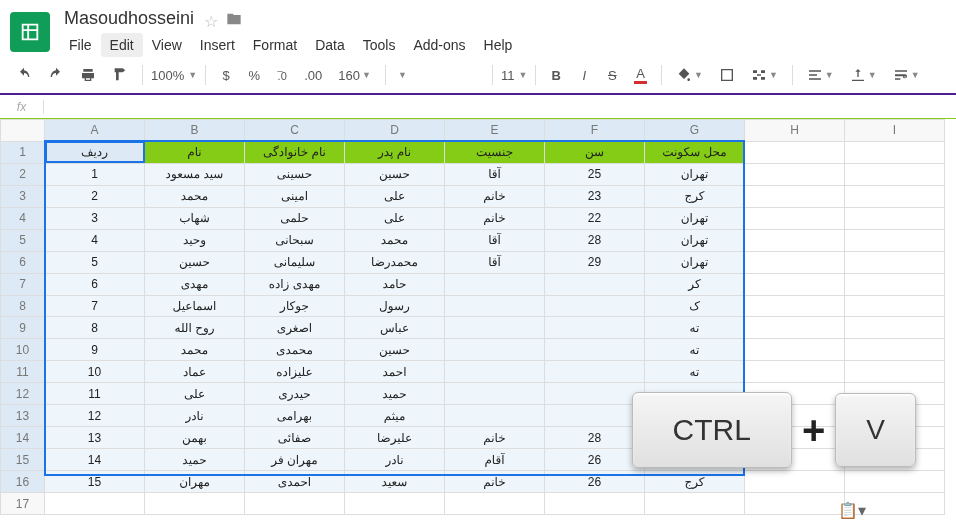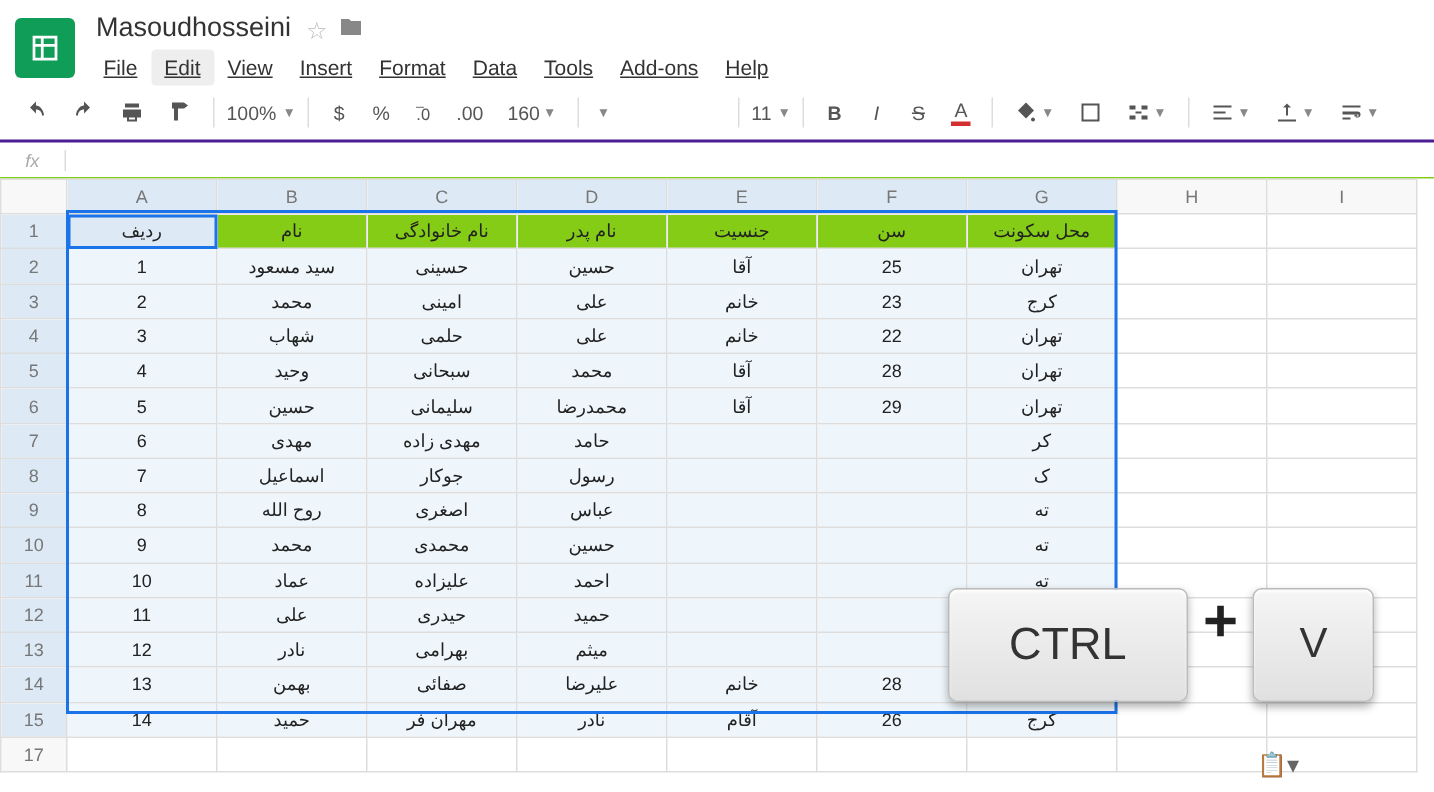--- a/index.html
+++ b/index.html
@@ -20,21 +20,21 @@
     display:flex; align-items:center; justify-content:center;
     color:#fff; font-weight:bold; position:relative;
   }
   .logo svg { fill:#fff; }
   .titlearea { margin-left:10px; flex:1; }
   .titlebar { display:flex; align-items:flex-end; }
   .doc-title { font-size:18px; color:#333; padding:2px 4px; }
   .star { color:#bbb; margin-left:6px; font-size:16px; }
   .folder { color:#888; margin-left:8px; font-size:16px; }
   .menubar { display:flex; gap:0; margin-top:2px; }
-  .menubar .m { padding:4px 9px; color:#333; font-size:14px;text-decoration:underline; }
+  .menubar .m { padding:4px 9px; color:#333; font-size:14px; }
   .menubar .m.hover { background:#eee; border-radius:3px; }
   .save-status { color:#777; font-size:13px; text-decoration:underline; margin-left:14px; }
   .toolbar {
     display:flex; align-items:center; padding:6px 10px;
     border-bottom:2px solid #4c1d95; gap:4px; color:#555;
   }
   .tool { padding:4px 6px; display:flex; align-items:center; justify-content:center; min-width:24px; height:24px; }
   .tool svg { fill:#555; }
   .sep { width:1px; height:20px; background:#ddd; margin:0 4px; }
   .zoom, .font-sel, .fsize { display:flex; align-items:center; gap:2px; font-size:13px; color:#555; }
@@ -53,21 +53,21 @@
   .grid .hdr-row td { background:#84cc16; font-family:Tahoma,Arial; direction:rtl; }
   .grid .data-row td { background:#eef6fb; font-family:Tahoma,Arial; direction:rtl; }
   .grid .data-row td:first-child { background:#ddeaf5; }
   .grid .a1 { background:#ddeaf5 !important; outline:2px solid #1a73e8; outline-offset:-2px; }
   .grid .empty td { background:#fff; }
   .sel-box {
     position:absolute; border:2px solid #1a73e8; pointer-events:none;
     left:44px; top:21px; width:701px; height:336px;
   }
   .key-overlay {
-    position:absolute; bottom:60px; right:40px; display:flex; gap:10px;
+    position:absolute; bottom:60px; right:40px; display:flex; align-items:center; gap:10px;
   }
   .key {
     background:linear-gradient(#f5f5f5,#e0e0e0);
     border:1px solid #bbb; border-radius:6px;
     padding:20px 30px; font-size:28px; font-weight:500; color:#333;
     box-shadow:0 3px 6px rgba(0,0,0,0.3), inset 0 2px 2px rgba(255,255,255,0.8);
     font-family:Arial,sans-serif;
   }
   .key.big { padding:20px 40px; font-size:30px; }
   .plus { font-size:40px; font-weight:bold; color:#222; }
@@ -394,20 +394,32 @@
           <td>14</td>
           <td>حمید</td>
           <td>مهران فر</td>
           <td>نادر</td>
           <td>آقام</td>
           <td>26</td>
           <td>کرج</td>
           <td style="background: rgb(255, 255, 255);"></td>
           <td style="background: rgb(255, 255, 255);"></td>
         </tr>
+        <tr class="data-row">
+          <th class="rowh sel">16</th>
+          <td>15</td>
+          <td>مهران</td>
+          <td>احمدی</td>
+          <td>سعید</td>
+          <td>خانم</td>
+          <td>26</td>
+          <td>کرج</td>
+          <td style="background: rgb(255, 255, 255);"></td>
+          <td style="background: rgb(255, 255, 255);"></td>
+        </tr>
       </tbody>
     <tbody>
         <tr class="empty">
       <th class="rowh">17</th>
       <td></td>
           <td></td>
           <td></td>
           <td></td>
           <td></td>
           <td></td>

